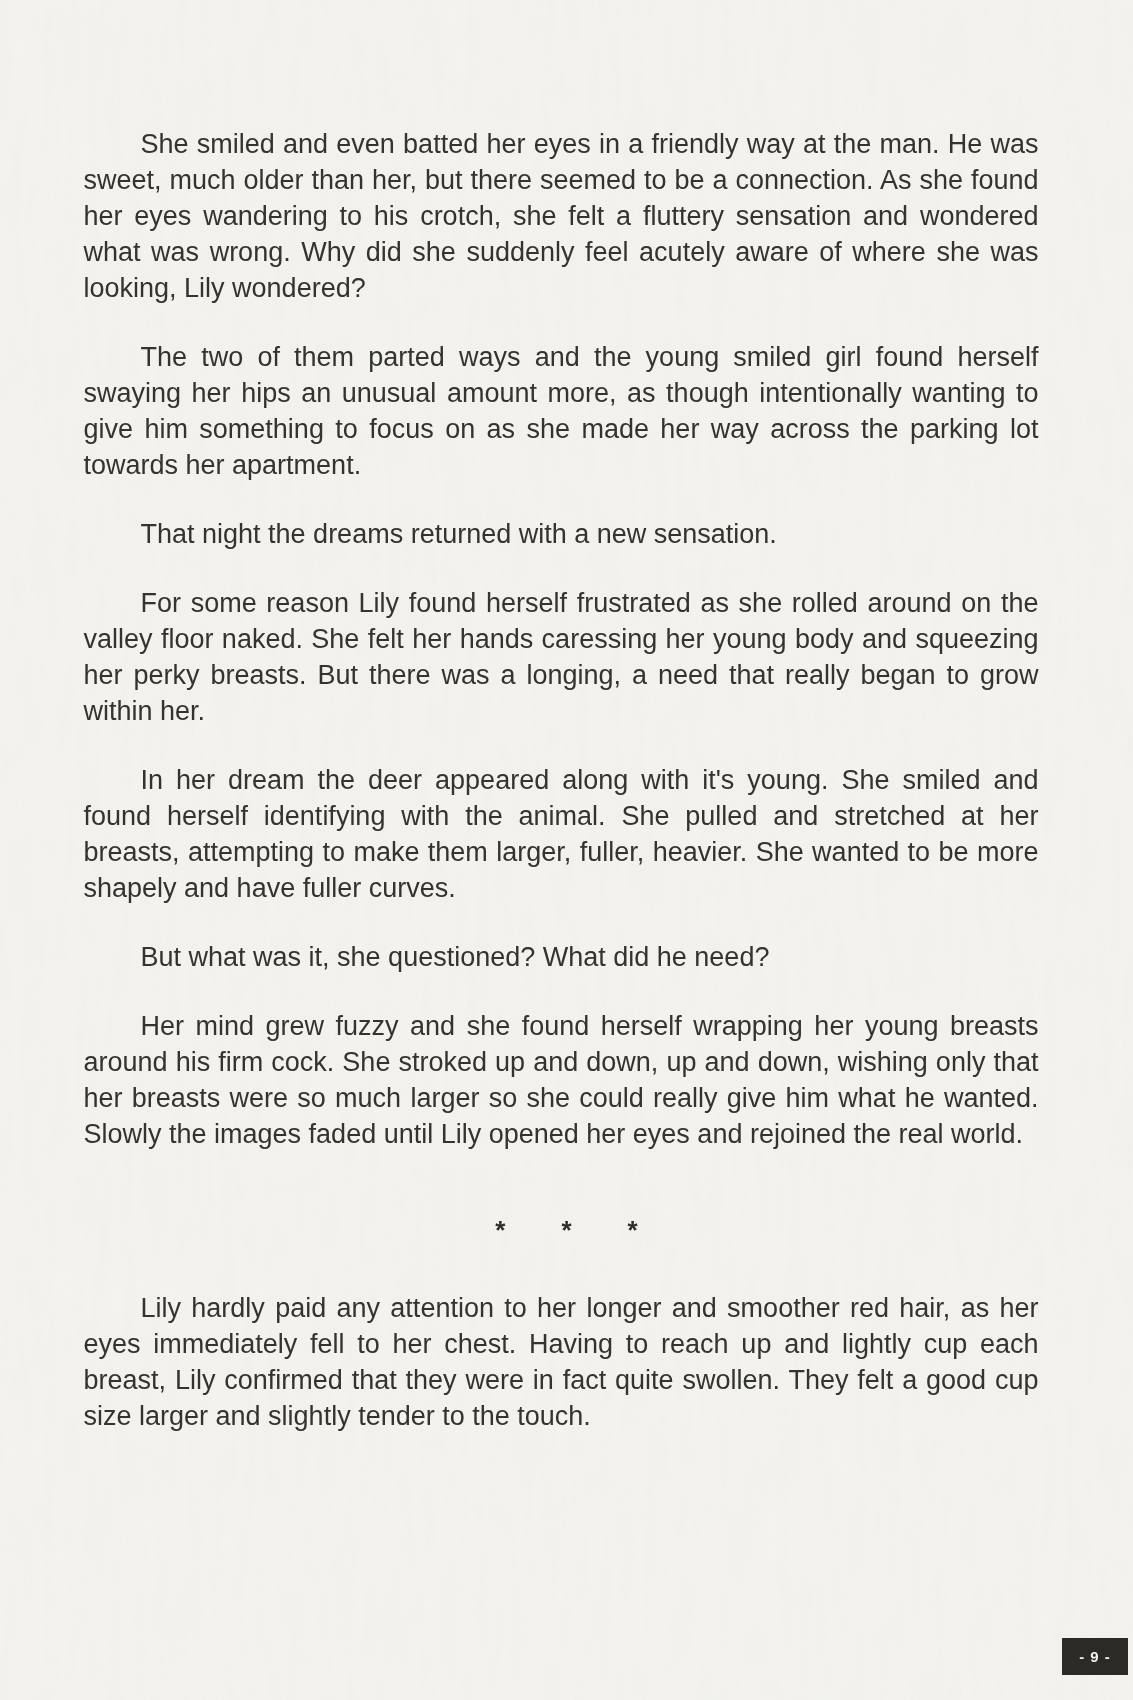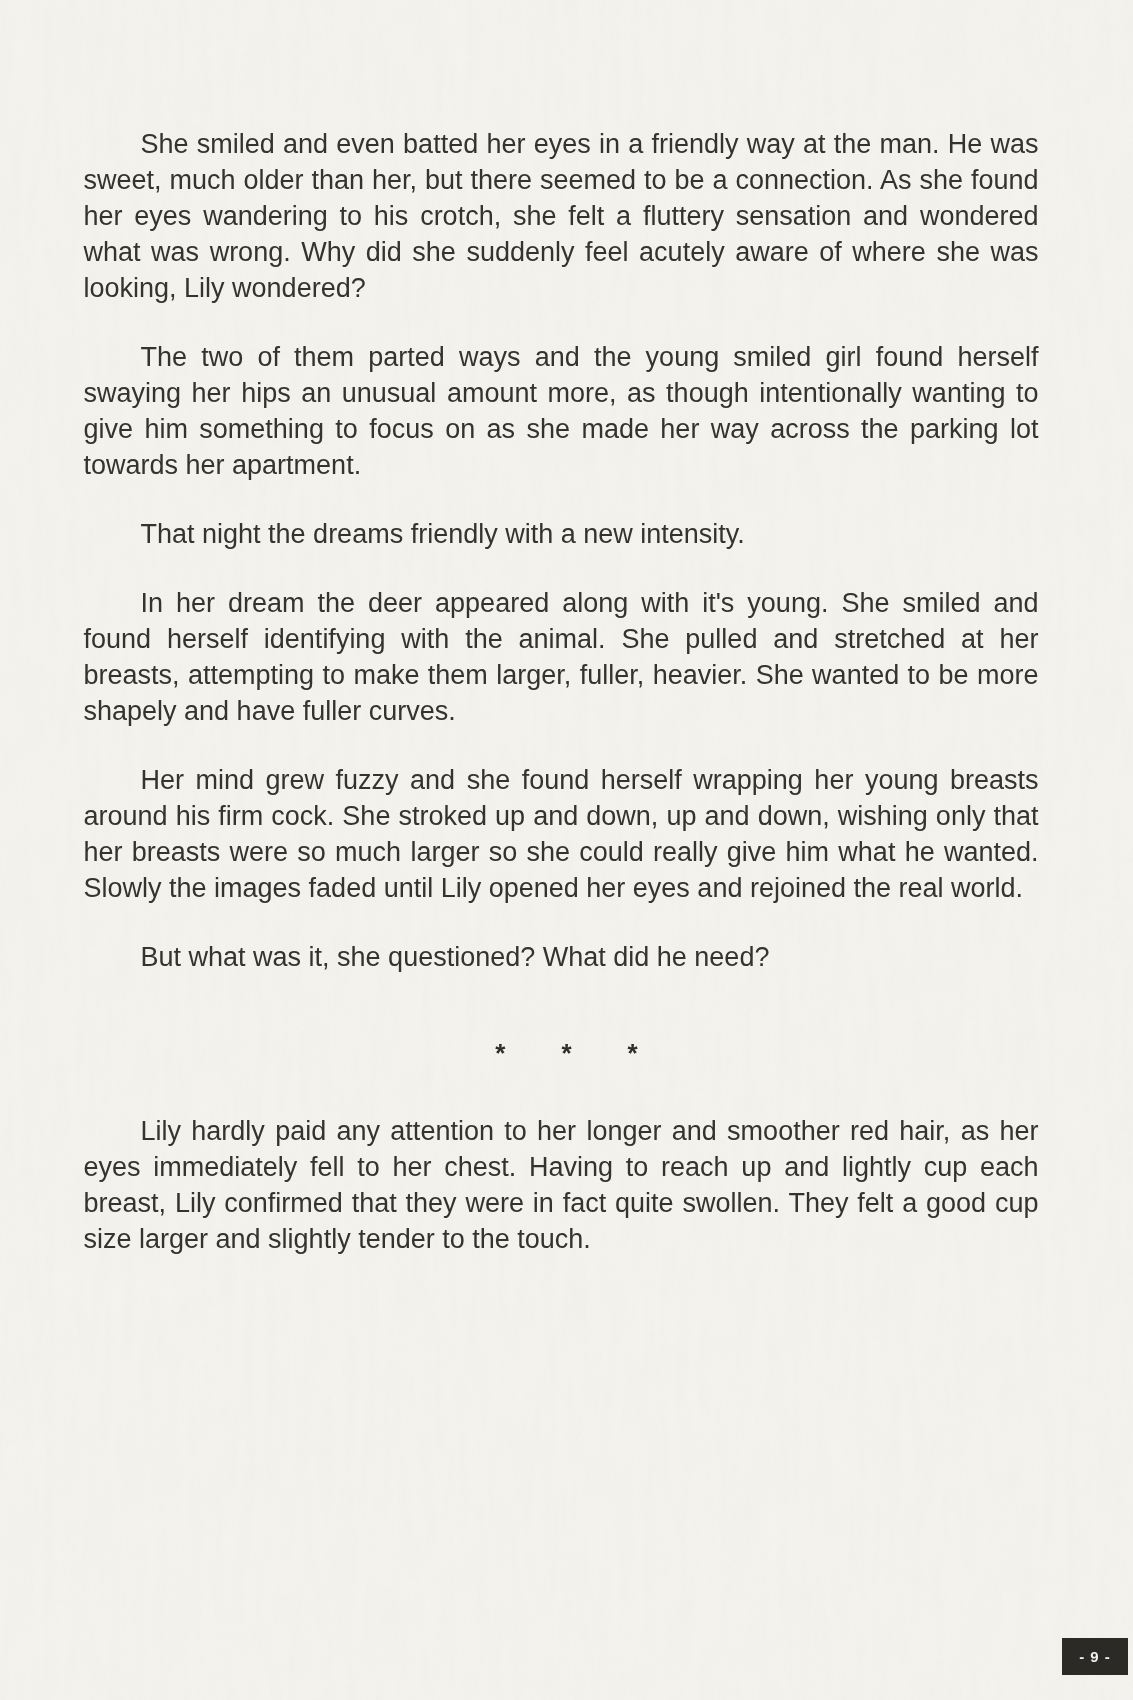--- a/index.html
+++ b/index.html
@@ -80,24 +80,25 @@
     </filter>
   </defs>
   <rect width="1133" height="1700" fill="#f2f1ec"></rect>
   <rect width="1133" height="1700" filter="url(#crackle)" opacity="0.55"></rect>
   <rect width="1133" height="1700" filter="url(#grain)" opacity="0.45"></rect>
 </svg>
 
 <div class="page-content">
   <p>She smiled and even batted her eyes in a friendly way at the man. He was sweet, much older than her, but there seemed to be a connection. As she found her eyes wandering to his crotch, she felt a fluttery sensation and wondered what was wrong. Why did she suddenly feel acutely aware of where she was looking, Lily wondered?</p>
   <p>The two of them parted ways and the young smiled girl found herself swaying her hips an unusual amount more, as though intentionally wanting to give him something to focus on as she made her way across the parking lot towards her apartment.</p>
-  <p>That night the dreams friendly with a new intensity.</p>
+  <p>That night the dreams returned with a new sensation.</p>
+  <p>For some reason Lily found herself frustrated as she rolled around on the valley floor naked. She felt her hands caressing her young body and squeezing her perky breasts. But there was a longing, a need that really began to grow within her.</p>
   <p>In her dream the deer appeared along with it's young. She smiled and found herself identifying with the animal. She pulled and stretched at her breasts, attempting to make them larger, fuller, heavier. She wanted to be more shapely and have fuller curves.</p>
+  <p>But what was it, she questioned? What did he need?</p>
   <p>Her mind grew fuzzy and she found herself wrapping her young breasts around his firm cock. She stroked up and down, up and down, wishing only that her breasts were so much larger so she could really give him what he wanted. Slowly the images faded until Lily opened her eyes and rejoined the real world.</p>
-  <p>But what was it, she questioned? What did he need?</p>
 
   <div class="section-break">
     <span>*</span>
     <span>*</span>
     <span>*</span>
   </div>
 
   <p>Lily hardly paid any attention to her longer and smoother red hair, as her eyes immediately fell to her chest. Having to reach up and lightly cup each breast, Lily confirmed that they were in fact quite swollen. They felt a good cup size larger and slightly tender to the touch.</p>
 </div>
 

